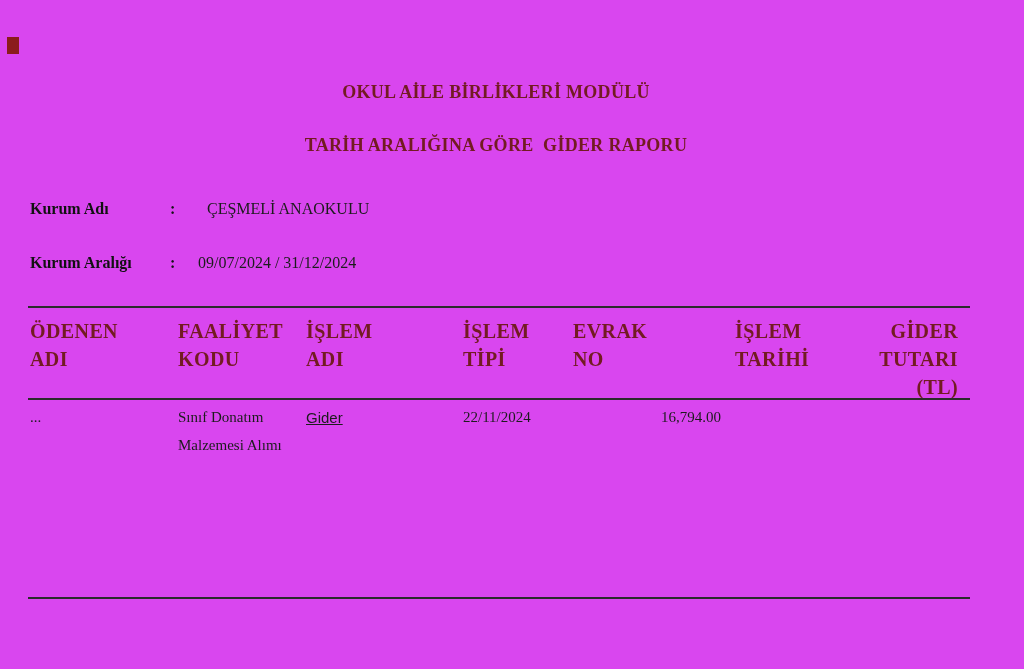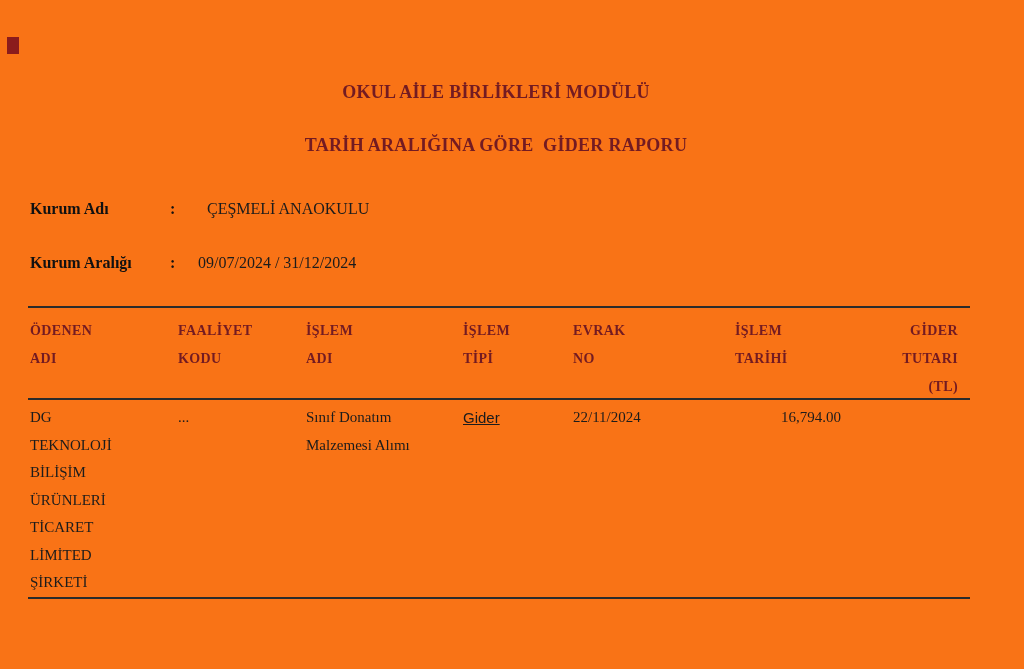--- a/index.html
+++ b/index.html
@@ -1,20 +1,20 @@
 <!DOCTYPE html>
 <html><head>
 <meta charset="utf-8">
 <style>
   html, body { margin: 0; padding: 0; background: #ffffff; }
   .page {
     position: relative;
     width: 1024px;
     height: 669px;
-    background: #f97316;
+    background: #d946ef;
     overflow: hidden;
     font-family: "Liberation Serif", "DejaVu Serif", serif;
     color: #1c1c1c;
   }
 
   
   .corner-marker {
     position: absolute;
     left: 7px; top: 37px;
     width: 12px; height: 17px;
@@ -64,21 +64,21 @@
     height: 199px;
     padding-top: 4px;
     border-bottom: 2px solid #2b2b2b;
   }
   .cell {
     white-space: pre-line;
     padding-left: 2px;
     overflow: hidden;
   }
   .thead .cell {
-    font-size: 14px;
+    font-size: 20px;
     font-weight: bold;
     color: #731b22;
     line-height: 28px;
     letter-spacing: 0.4px;
   }
   .tbody .cell {
     font-size: 15px;
     line-height: 27.5px;
     color: #1c1c1c;
   }
@@ -123,27 +123,20 @@
       <div class="cell">EVRAK
 NO</div>
       <div class="cell">İŞLEM
 TARİHİ</div>
       <div class="cell cell-right">GİDER
 TUTARI
 (TL)</div>
     </div>
 
     <div class="tgrid tbody">
-      <div class="cell">DG
-TEKNOLOJİ
-BİLİŞİM
-ÜRÜNLERİ
-TİCARET
-LİMİTED
-ŞİRKETİ</div>
       <div class="cell cell-muted">...</div>
       <div class="cell">Sınıf Donatım
 Malzemesi Alımı</div>
       <div class="cell cell-sans">Gider</div>
       <div class="cell">22/11/2024</div>
       <div class="cell cell-right">16,794.00</div>
     </div>
 
   </div>
 

